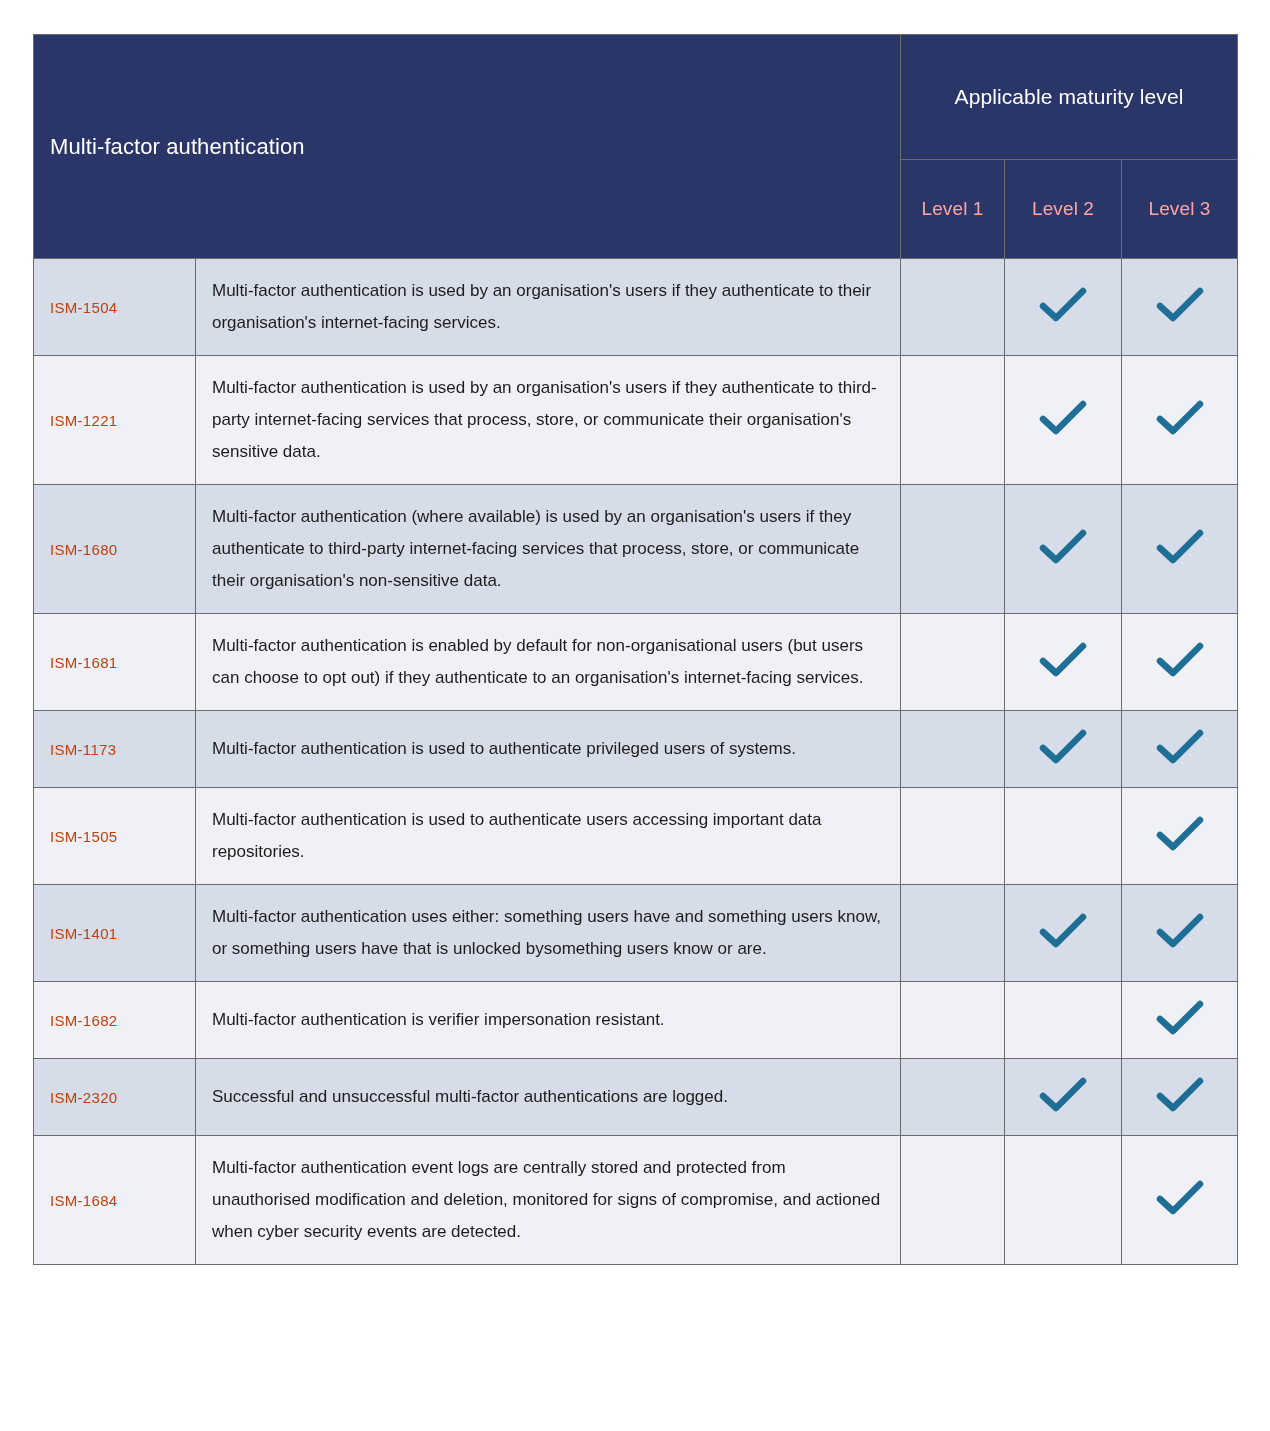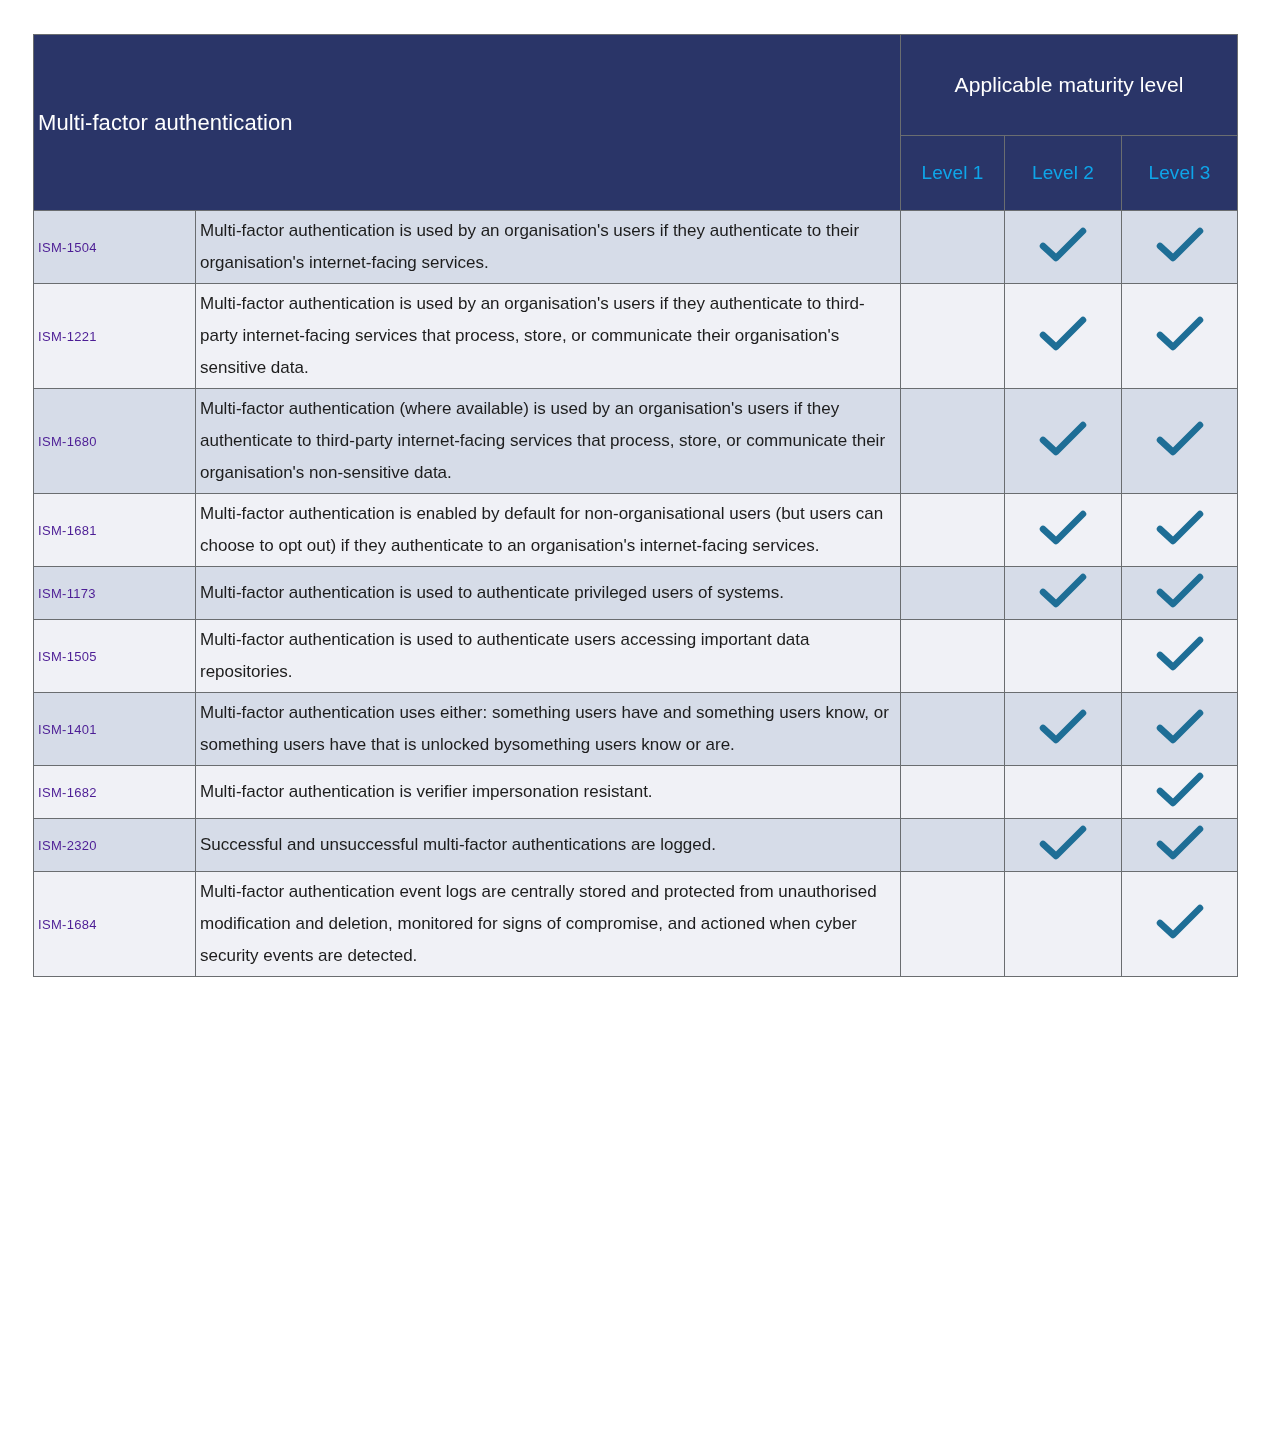--- a/index.html
+++ b/index.html
@@ -24,21 +24,21 @@
 
   table.ism {
     border-collapse: collapse;
     width: 1204px;
     table-layout: fixed;
     border: 1px solid #6a6d70;
   }
 
   table.ism td, table.ism th {
     border: 1px solid #6a6d70;
-    padding: 4px;
+    padding: 16px;
     vertical-align: middle;
   }
 
   
   th.hdr-title {
     background: #2a3568;
     color: #ffffff;
     text-align: left;
     font-weight: 400;
     font-size: 22px;
@@ -51,36 +51,36 @@
     background: #2a3568;
     color: #ffffff;
     font-weight: 400;
     font-size: 21px;
     letter-spacing: 0.1px;
     text-align: center;
     height: 92px;
   }
   th.hdr-level {
     background: #2a3568;
-    color: #0ea5e9;
+    color: #fca5a5;
     font-weight: 400;
     font-size: 19px;
     letter-spacing: 0.1px;
     text-align: center;
     height: 66px;
   }
 
   
   tr.shade td { background: #d6dce8; }
   tr.plain td { background: #f0f1f6; }
 
   td.code {
     width: 162px;
-    color: #4c1d95;
-    font-size: 13px;
+    color: #c2410c;
+    font-size: 15px;
     letter-spacing: 0.3px;
     padding: 0 0 0 17px;
     vertical-align: middle;
   }
 
   td.desc {
     color: #1d1d1d;
     font-size: 17px;
     line-height: 32px;
     padding: 0 14px 0 10px;

